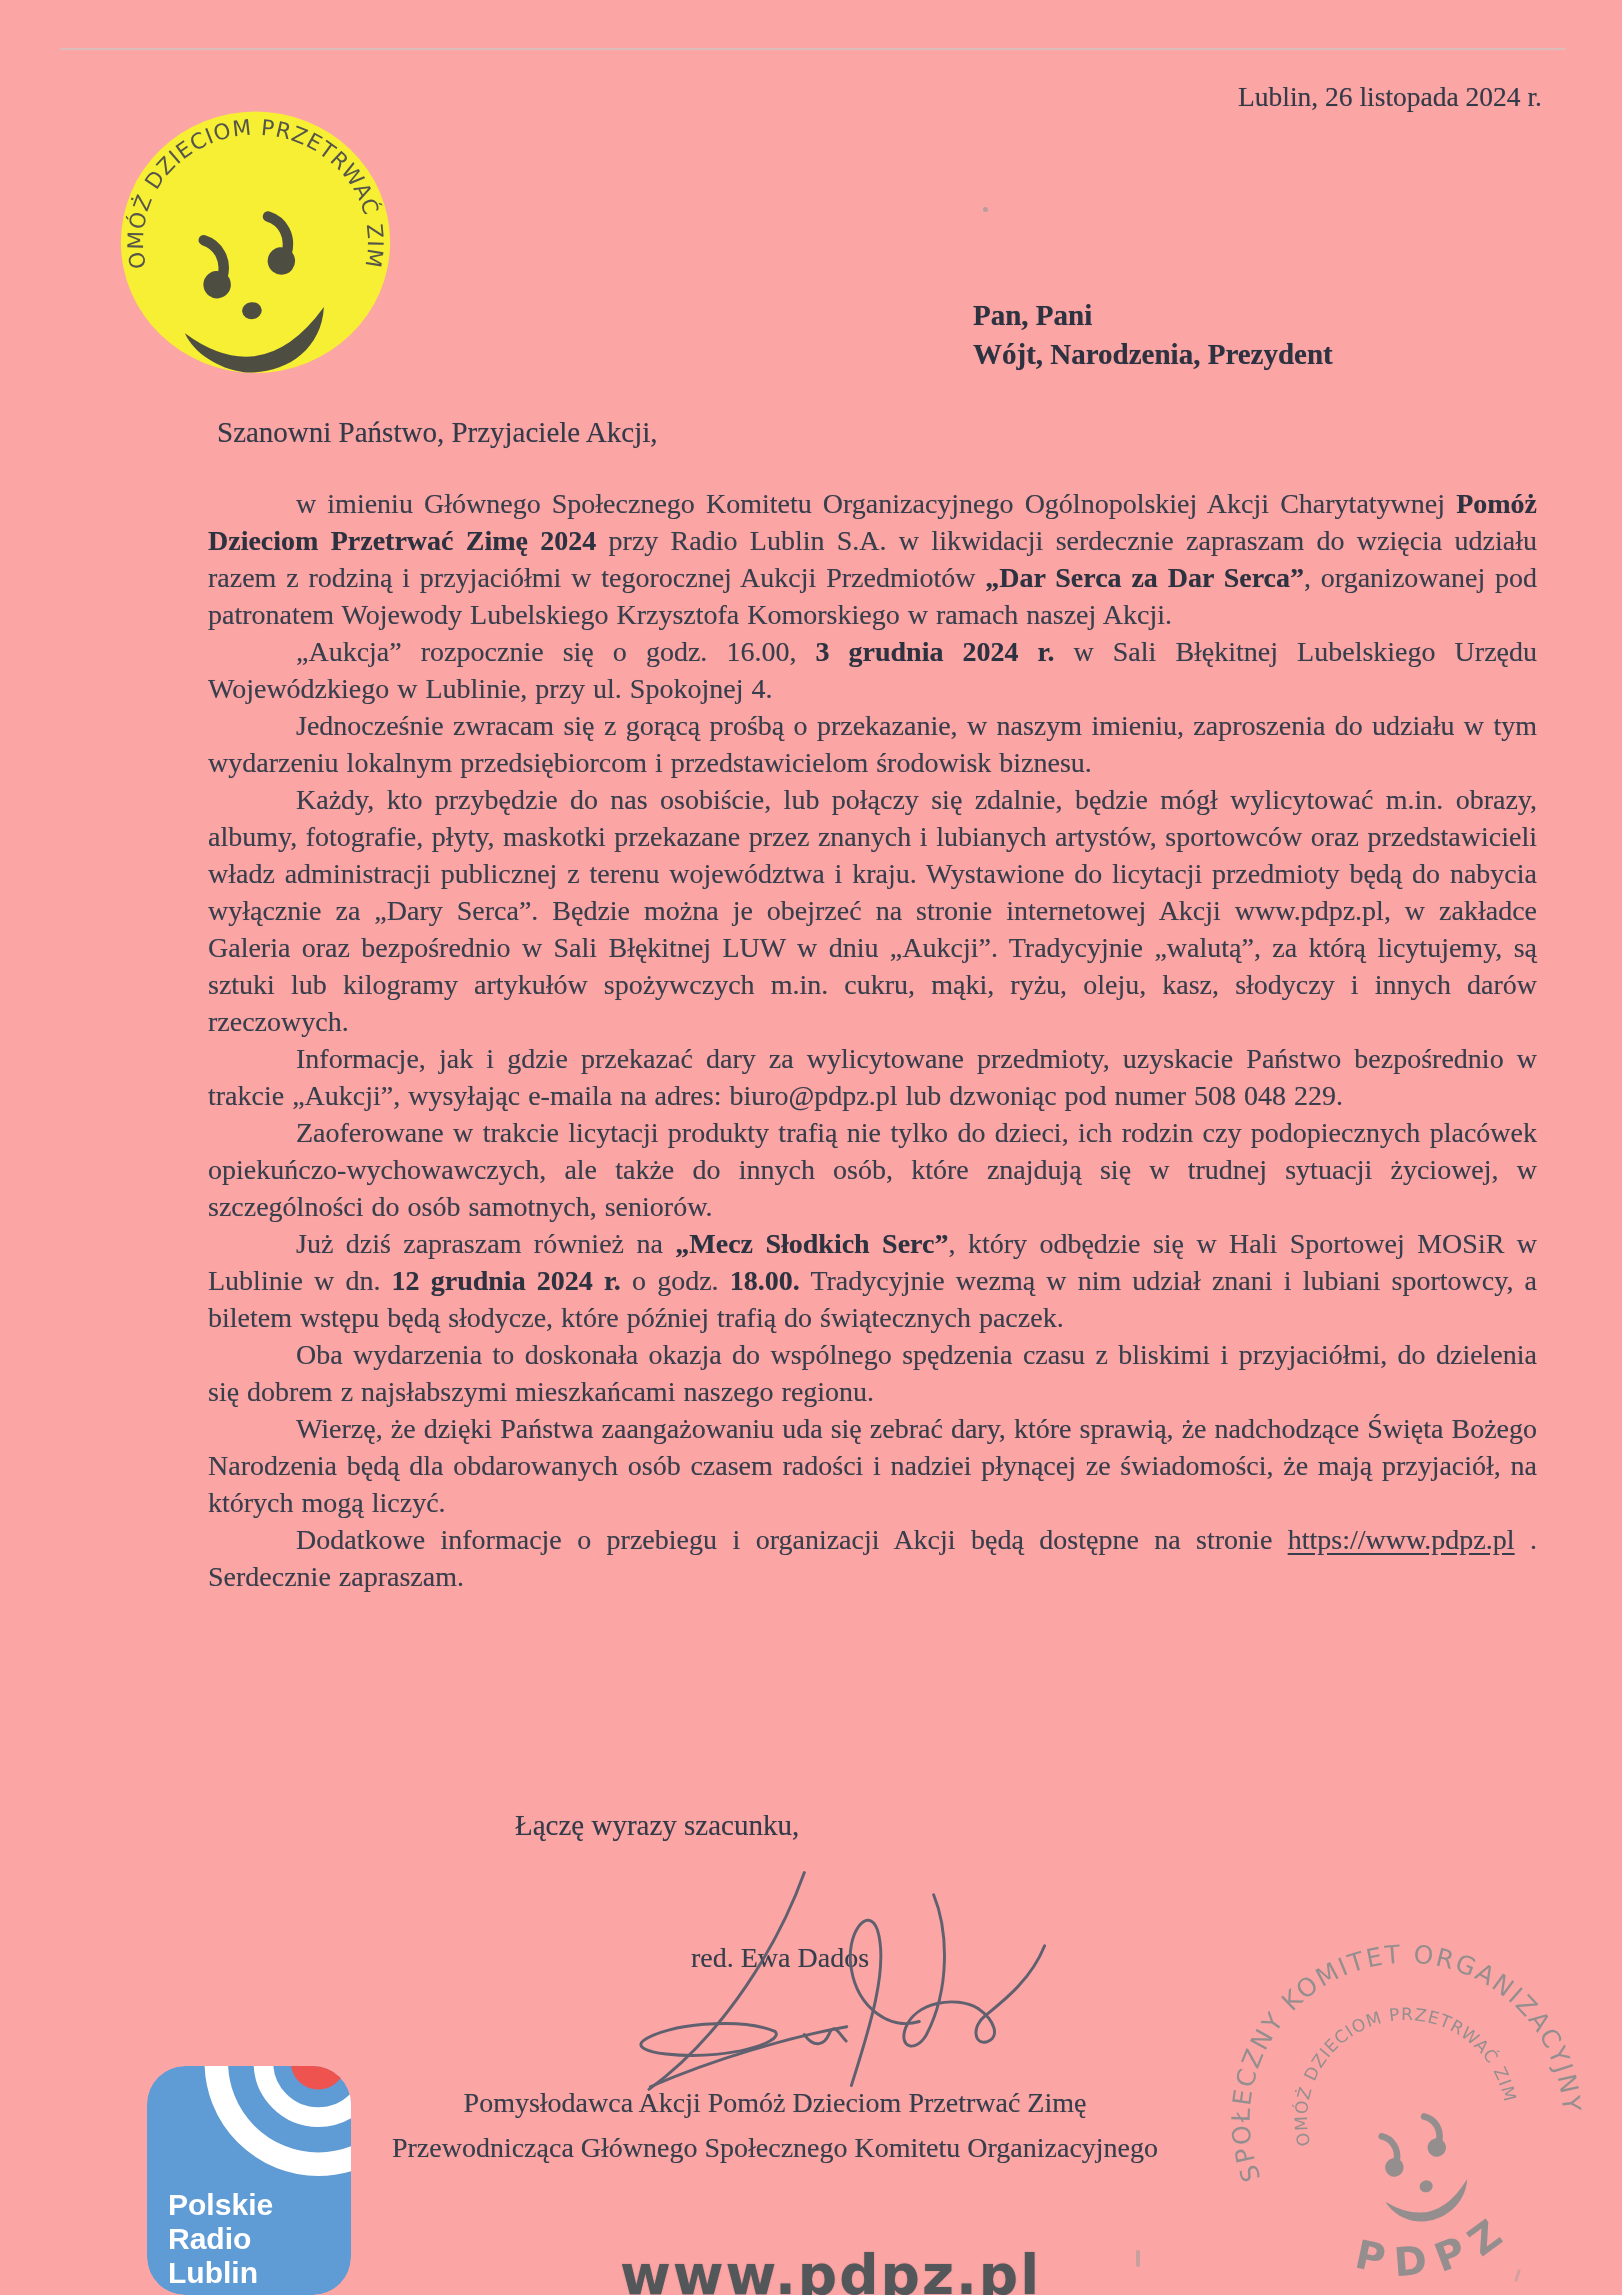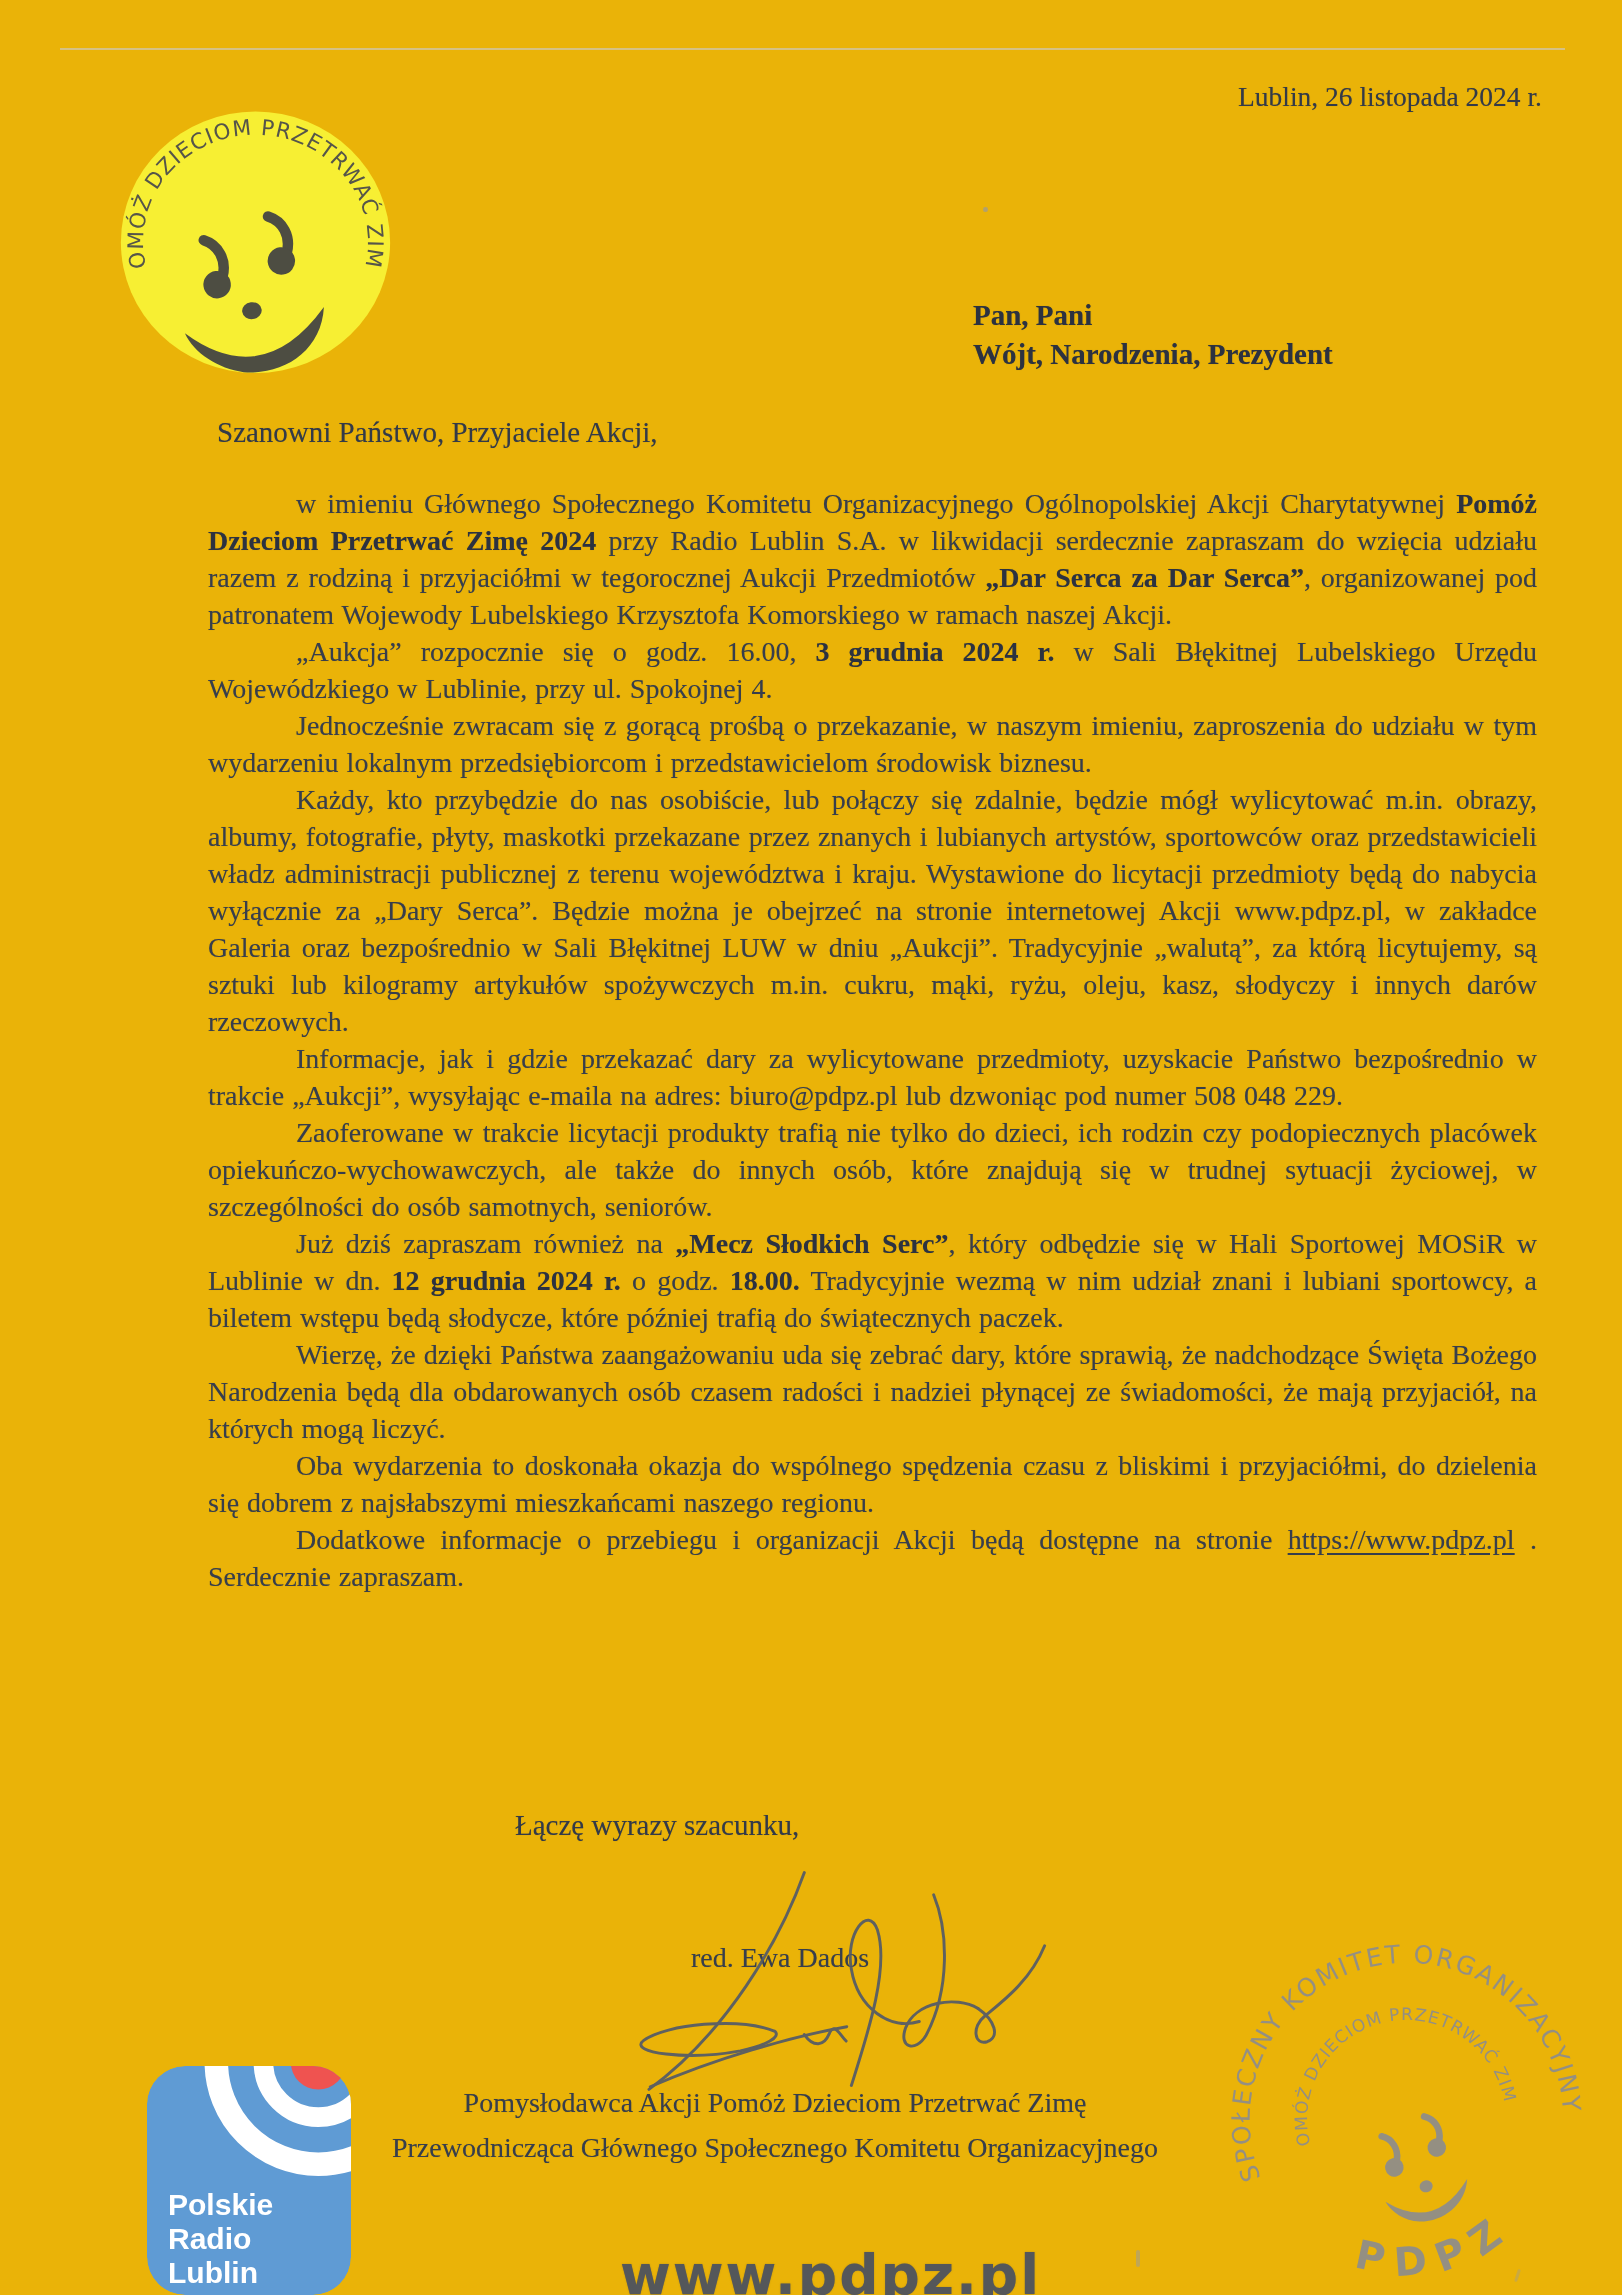--- a/index.html
+++ b/index.html
@@ -1,18 +1,18 @@
 <!DOCTYPE html>
 <html style="font-size:10.5px"><head>
 <meta charset="utf-8">
 <style>
   html,body{margin:0;padding:0;background:#e8e8e6;}
   .page{
     position:relative; width:1622px; height:2295px;
-    background:#eab308; overflow:hidden;
+    background:#fca5a5; overflow:hidden;
     font-family:"Liberation Serif", serif; color:#373e4c;
   }
   
   .scan-line{position:absolute; left:60px; top:48px; width:1505px; height:2px; background:#c9c9c7; opacity:.65;}
   .speck{position:absolute; background:#9a9a98; border-radius:50%;}
   .sp1{left:983px; top:207px; width:4.6px; height:4.6px; opacity:.7;}
   .sp2{left:1439px; top:979px; width:3.3px; height:3.3px; opacity:.5;}
   .sp3{left:1136px; top:2250px; width:3.9px; height:17px; border-radius:2px; opacity:.55;}
   .sp4{left:1516px; top:2269px; width:3.3px; height:13px; border-radius:2px; opacity:.4; transform:rotate(18deg);}
   
@@ -106,22 +106,22 @@
   <div class="greeting">Szanowni Państwo, Przyjaciele Akcji,</div>
 
   <div class="body">
       <p class="para"><span>w imieniu Głównego Społecznego Komitetu Organizacyjnego Ogólnopolskiej Akcji Charytatywnej </span><span class="b">Pomóż Dzieciom Przetrwać Zimę 2024</span><span> przy Radio Lublin S.A. w likwidacji serdecznie zapraszam do wzięcia udziału razem z rodziną i przyjaciółmi w tegorocznej Aukcji Przedmiotów </span><span class="b">„Dar Serca za Dar Serca”</span><span>, organizowanej pod patronatem Wojewody Lubelskiego Krzysztofa Komorskiego w ramach naszej Akcji.</span></p>
       <p class="para"><span>„Aukcja” rozpocznie się o godz. 16.00, </span><span class="b">3 grudnia 2024 r.</span><span> w Sali Błękitnej Lubelskiego Urzędu Wojewódzkiego w Lublinie, przy ul. Spokojnej 4.</span></p>
       <p class="para"><span>Jednocześnie zwracam się z gorącą prośbą o przekazanie, w naszym imieniu, zaproszenia do udziału w tym wydarzeniu lokalnym przedsiębiorcom i przedstawicielom środowisk biznesu.</span></p>
       <p class="para"><span>Każdy, kto przybędzie do nas osobiście, lub połączy się zdalnie, będzie mógł wylicytować m.in. obrazy, albumy, fotografie, płyty, maskotki przekazane przez znanych i lubianych artystów, sportowców oraz przedstawicieli władz administracji publicznej z terenu województwa i kraju. Wystawione do licytacji przedmioty będą do nabycia wyłącznie za „Dary Serca”. Będzie można je obejrzeć na stronie internetowej Akcji www.pdpz.pl, w zakładce Galeria oraz bezpośrednio w Sali Błękitnej LUW w dniu „Aukcji”. Tradycyjnie „walutą”, za którą licytujemy, są sztuki lub kilogramy artykułów spożywczych m.in. cukru, mąki, ryżu, oleju, kasz, słodyczy i innych darów rzeczowych.</span></p>
       <p class="para"><span>Informacje, jak i gdzie przekazać dary za wylicytowane przedmioty, uzyskacie Państwo bezpośrednio w trakcie „Aukcji”, wysyłając e-maila na adres: biuro@pdpz.pl lub dzwoniąc pod numer 508 048 229.</span></p>
       <p class="para"><span>Zaoferowane w trakcie licytacji produkty trafią nie tylko do dzieci, ich rodzin czy podopiecznych placówek opiekuńczo-wychowawczych, ale także do innych osób, które znajdują się w trudnej sytuacji życiowej, w szczególności do osób samotnych, seniorów.</span></p>
       <p class="para"><span>Już dziś zapraszam również na </span><span class="b">„Mecz Słodkich Serc”</span><span>, który odbędzie się w Hali Sportowej MOSiR w Lublinie w dn. </span><span class="b">12 grudnia 2024 r.</span><span> o godz. </span><span class="b">18.00.</span><span> Tradycyjnie wezmą w nim udział znani i lubiani sportowcy, a biletem wstępu będą słodycze, które później trafią do świątecznych paczek.</span></p>
+      <p class="para"><span>Oba wydarzenia to doskonała okazja do wspólnego spędzenia czasu z bliskimi i przyjaciółmi, do dzielenia się dobrem z najsłabszymi mieszkańcami naszego regionu.</span></p>
       <p class="para"><span>Wierzę, że dzięki Państwa zaangażowaniu uda się zebrać dary, które sprawią, że nadchodzące Święta Bożego Narodzenia będą dla obdarowanych osób czasem radości i nadziei płynącej ze świadomości, że mają przyjaciół, na których mogą liczyć.</span></p>
-      <p class="para"><span>Oba wydarzenia to doskonała okazja do wspólnego spędzenia czasu z bliskimi i przyjaciółmi, do dzielenia się dobrem z najsłabszymi mieszkańcami naszego regionu.</span></p>
       <p class="para"><span>Dodatkowe informacje o przebiegu i organizacji Akcji będą dostępne na stronie </span><span class="u">https://www.pdpz.pl</span><span> . Serdecznie zapraszam.</span></p>
     </div>
 
   <div class="closing">Łączę wyrazy szacunku,</div>
 
   <div class="sig-name">red. Ewa Dados</div>
 
   <svg class="signature" viewBox="0 0 700 340" aria-hidden="true" fill="none" stroke="#50596a" stroke-width="4.5" stroke-linecap="round" opacity="0.9">
     <path d="M 300,4 C 262,110 180,250 62,336"></path>
     <path d="M 255,247 C 200,225 88,236 54,261 C 28,280 122,292 202,277 C 243,268 264,256 255,247"></path>

